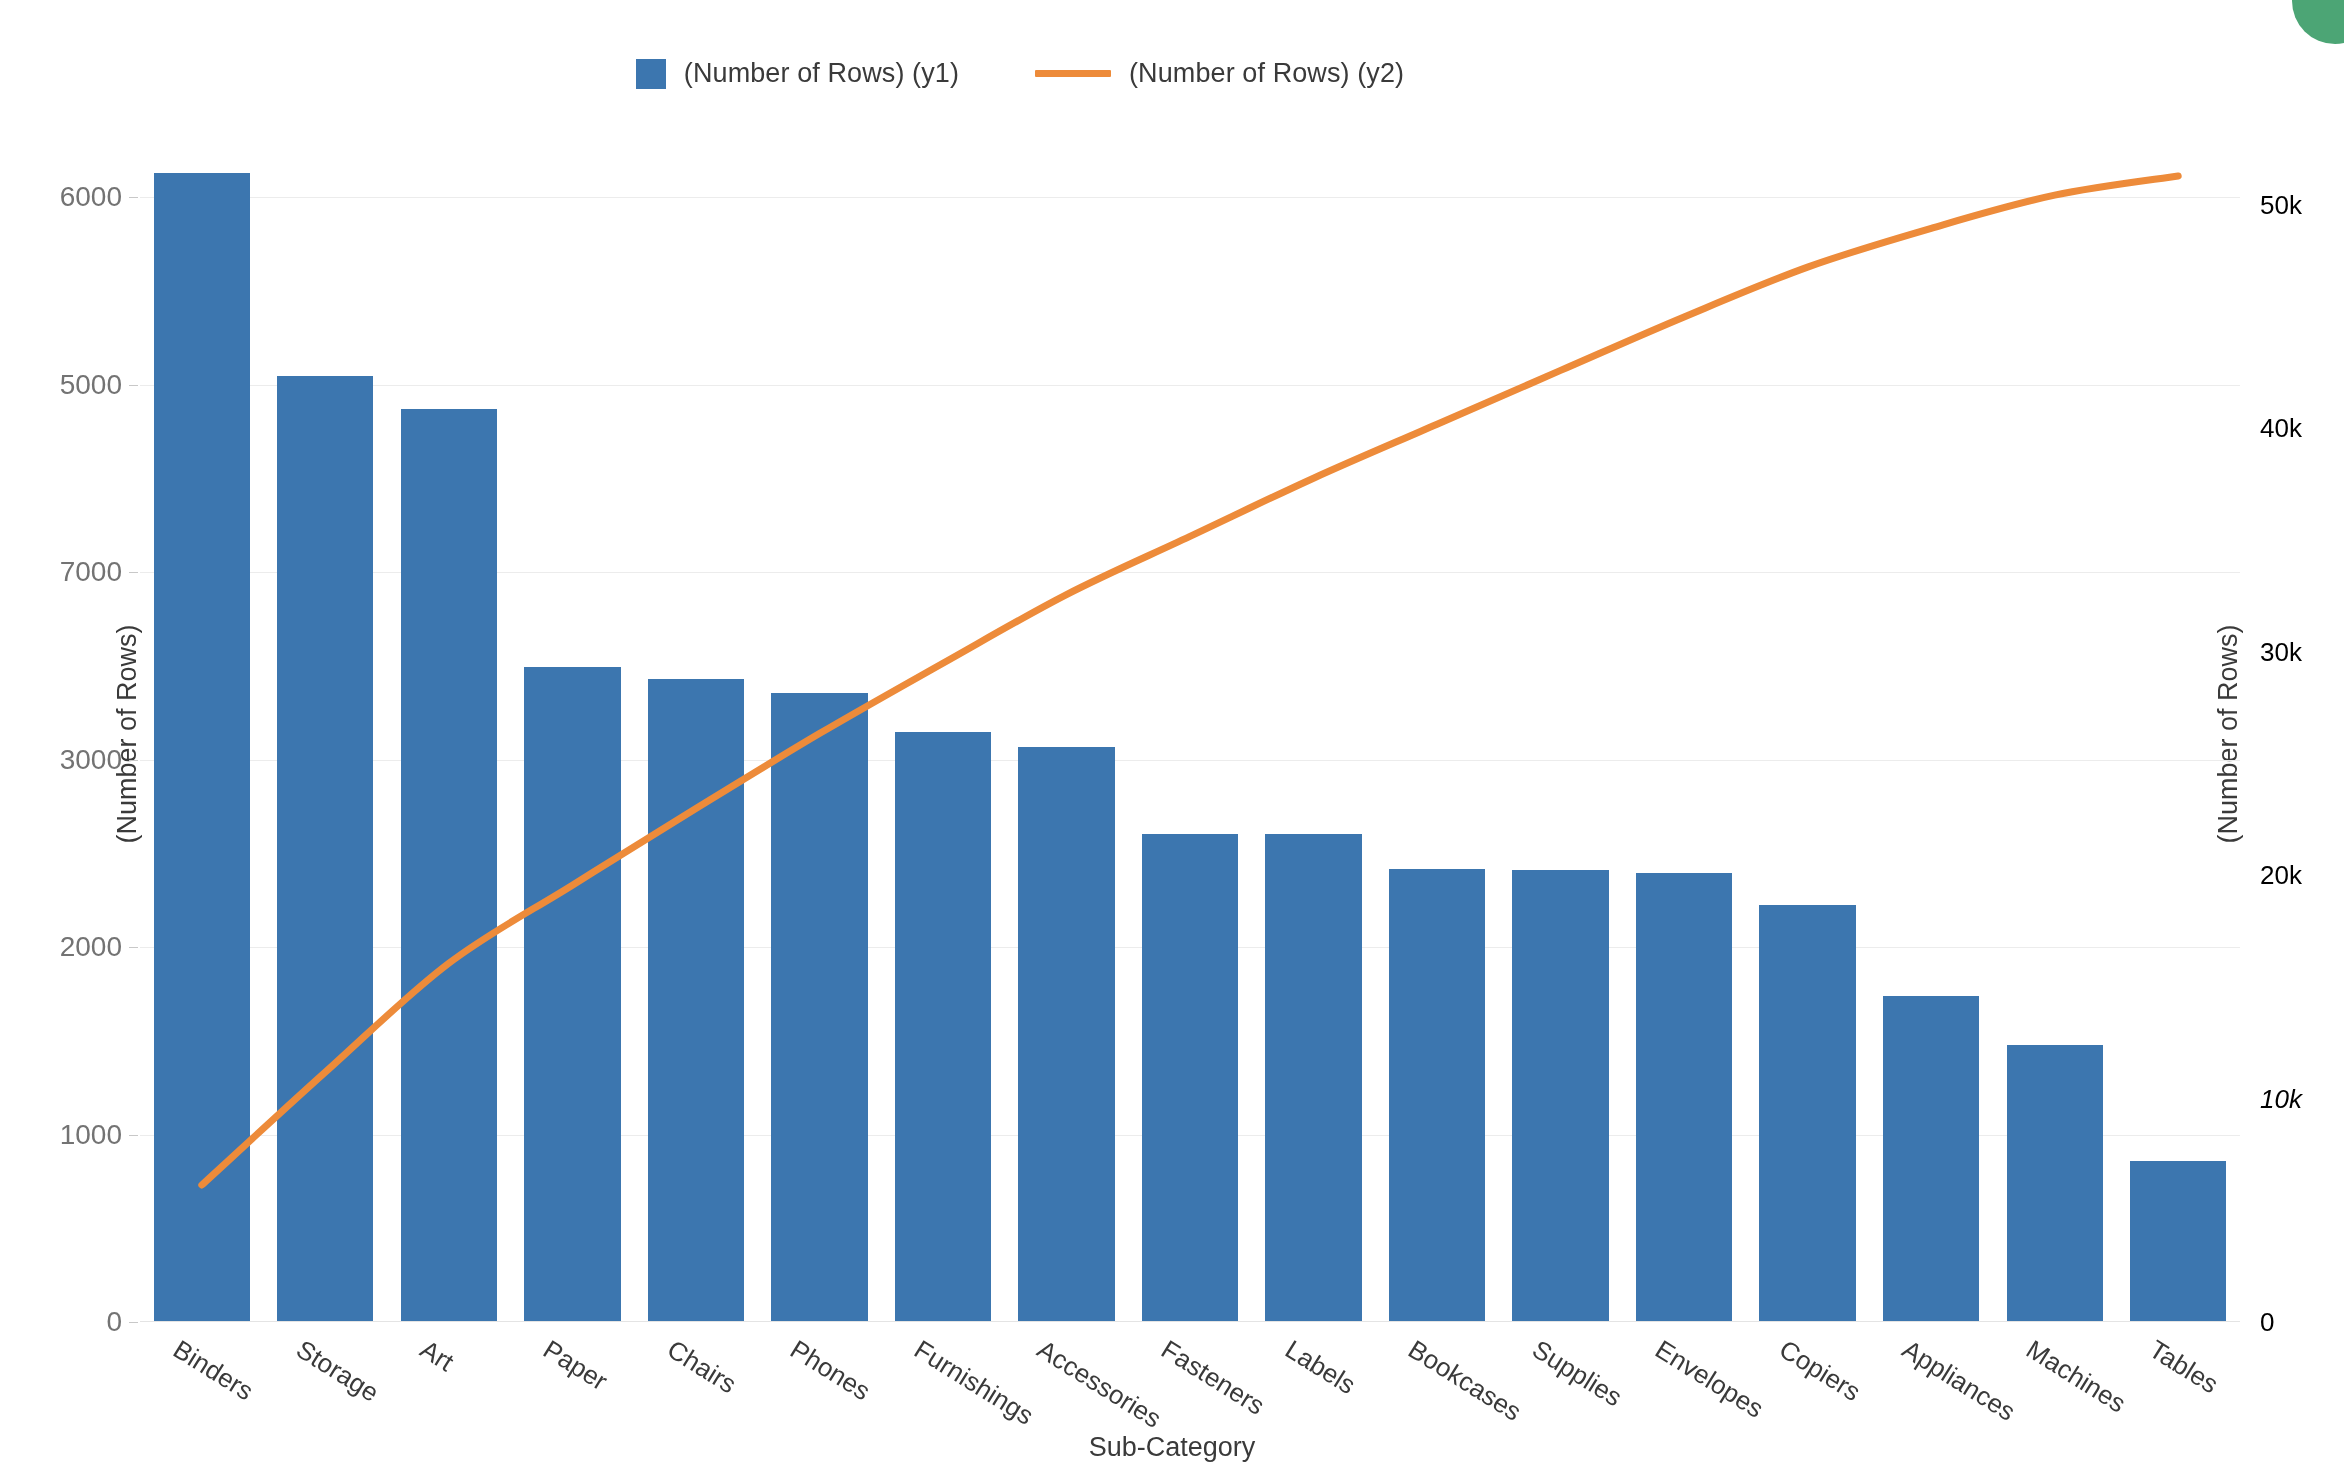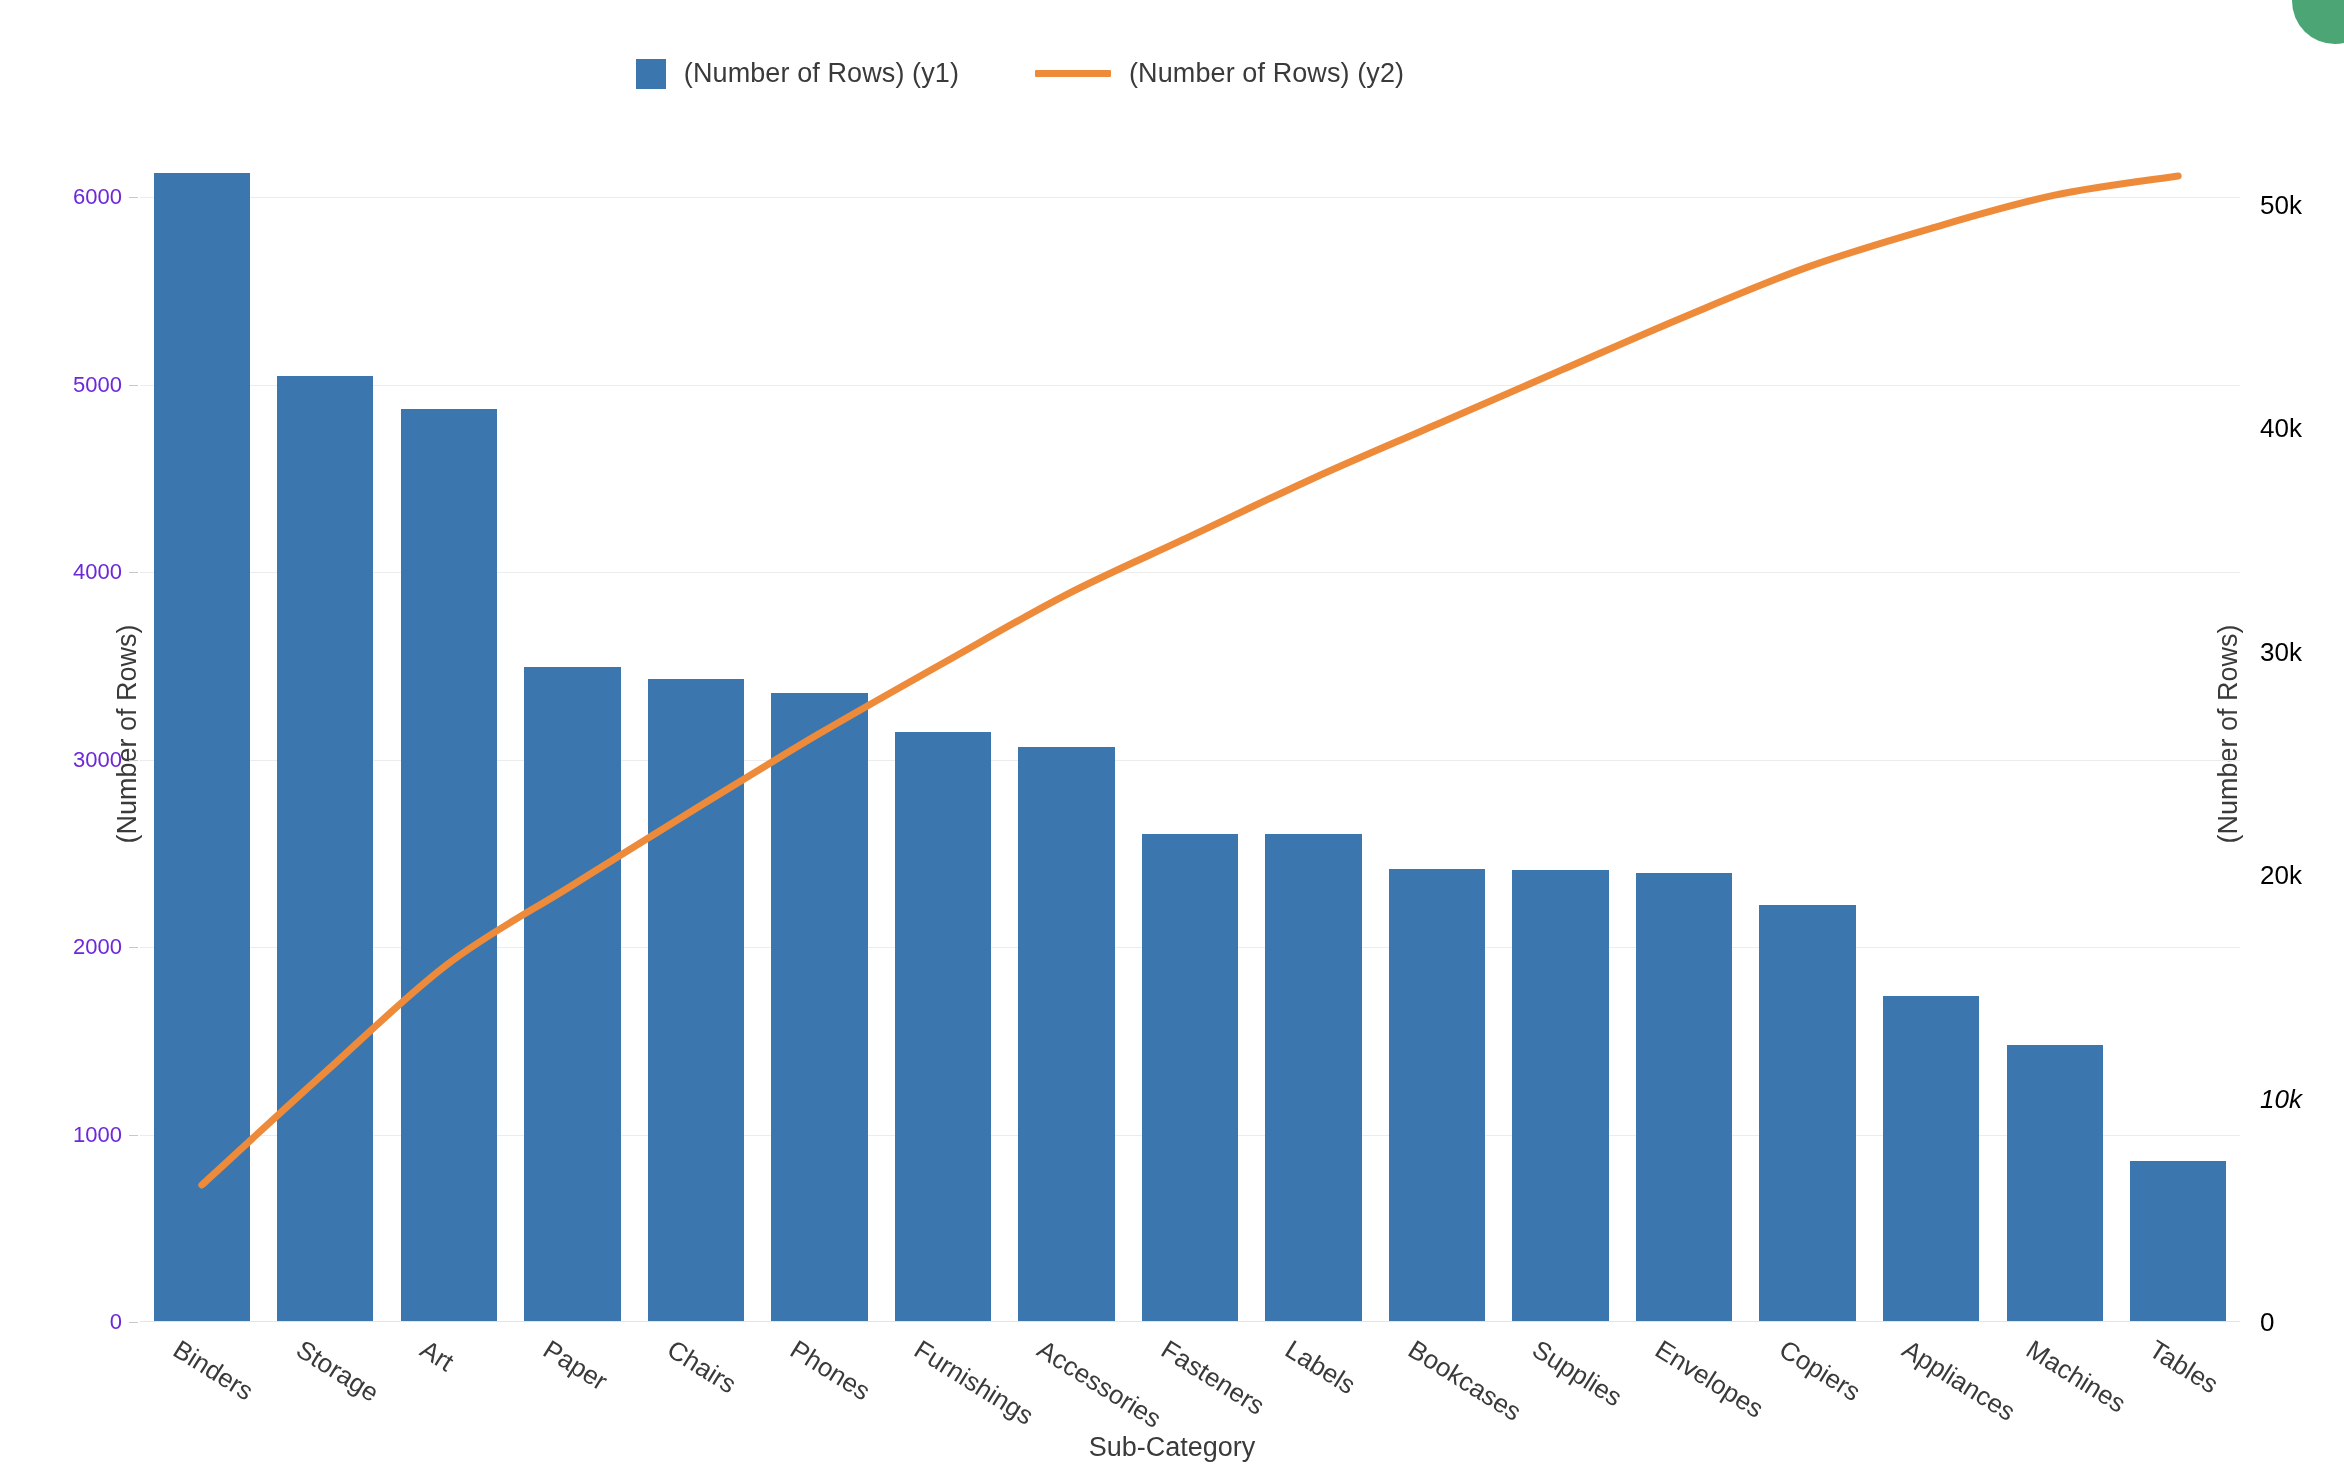--- a/index.html
+++ b/index.html
@@ -83,22 +83,22 @@
     width: 2100px;
     height: 1px;
     background: #e4e4e4;
   }
 
   
   .ytick-left {
     position: absolute;
     right: 2102px;
     text-align: right;
-    font-size: 22px;
-    color: #6d28d9;
+    font-size: 28px;
+    color: #737373;
     white-space: nowrap;
     transform: translateY(-50%);
     padding-right: 16px;
   }
   .ytick-left::after {
     content: "";
     position: absolute;
     right: 0;
     top: 50%;
     width: 9px;
@@ -213,21 +213,21 @@
         <div class="gridline" style="top: 599.742px;"></div>
         <div class="gridline" style="top: 412.323px;"></div>
         <div class="gridline" style="top: 224.903px;"></div>
         <div class="gridline" style="top: 37.4839px;"></div>
       </div>
     <div id="yticks-left">
         <div class="ytick-left" style="top: 1162px;">0</div>
         <div class="ytick-left" style="top: 974.581px;">1000</div>
         <div class="ytick-left" style="top: 787.161px;">2000</div>
         <div class="ytick-left" style="top: 599.742px;">3000</div>
-        <div class="ytick-left" style="top: 412.323px;">4000</div>
+        <div class="ytick-left" style="top: 412.323px;">7000</div>
         <div class="ytick-left" style="top: 224.903px;">5000</div>
         <div class="ytick-left" style="top: 37.4839px;">6000</div>
       </div>
     <div id="yticks-right">
         <div class="ytick-right" style="top: 1162px;">0</div>
         <div class="ytick-right" style="top: 938.538px; font-style: italic;">10k</div>
         <div class="ytick-right" style="top: 715.077px;">20k</div>
         <div class="ytick-right" style="top: 491.615px;">30k</div>
         <div class="ytick-right" style="top: 268.154px;">40k</div>
         <div class="ytick-right" style="top: 44.6923px;">50k</div>

